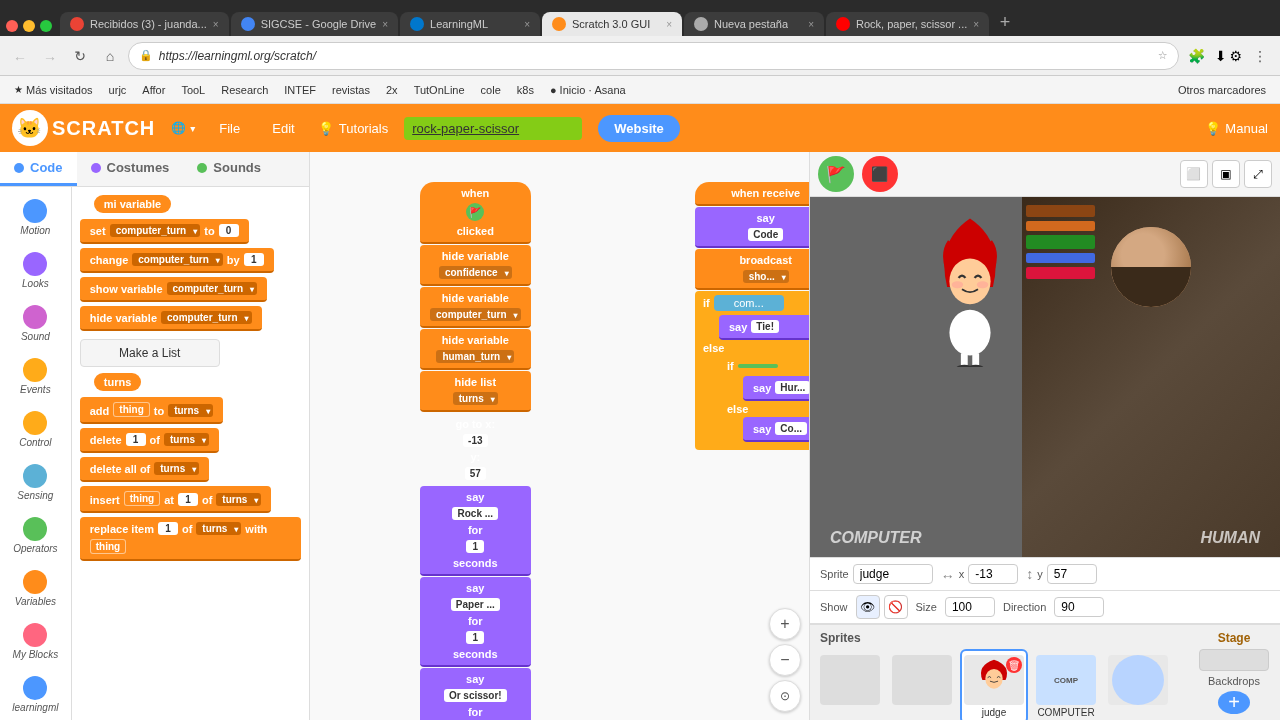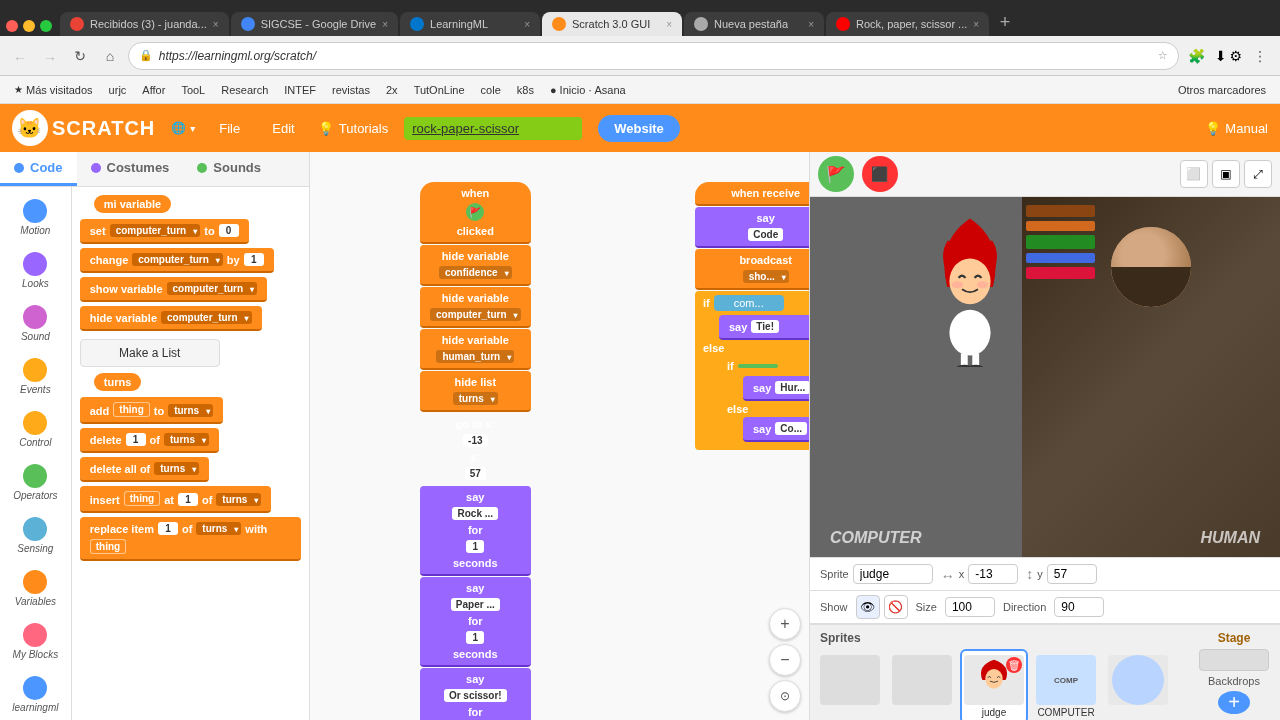--- a/index.html
+++ b/index.html
@@ -284,26 +284,26 @@
           </div>
           <div class="category-item">
             <div class="cat-dot" style="background:#ffab19;"></div>
             <span>Events</span>
           </div>
           <div class="category-item">
             <div class="cat-dot" style="background:#ffab19;"></div>
             <span>Control</span>
           </div>
           <div class="category-item">
+            <div class="cat-dot" style="background:#5cb1d6;"></div>
+            <span>Sensing</span>
+          </div>
+          <div class="category-item">
             <div class="cat-dot" style="background:#59c059;"></div>
             <span>Operators</span>
-          </div>
-          <div class="category-item">
-            <div class="cat-dot" style="background:#5cb1d6;"></div>
-            <span>Sensing</span>
           </div>
           <div class="category-item">
             <div class="cat-dot" style="background:#ff8c1a;"></div>
             <span>Variables</span>
           </div>
           <div class="category-item">
             <div class="cat-dot" style="background:#ff6680;"></div>
             <span>My Blocks</span>
           </div>
           <div class="category-item">

